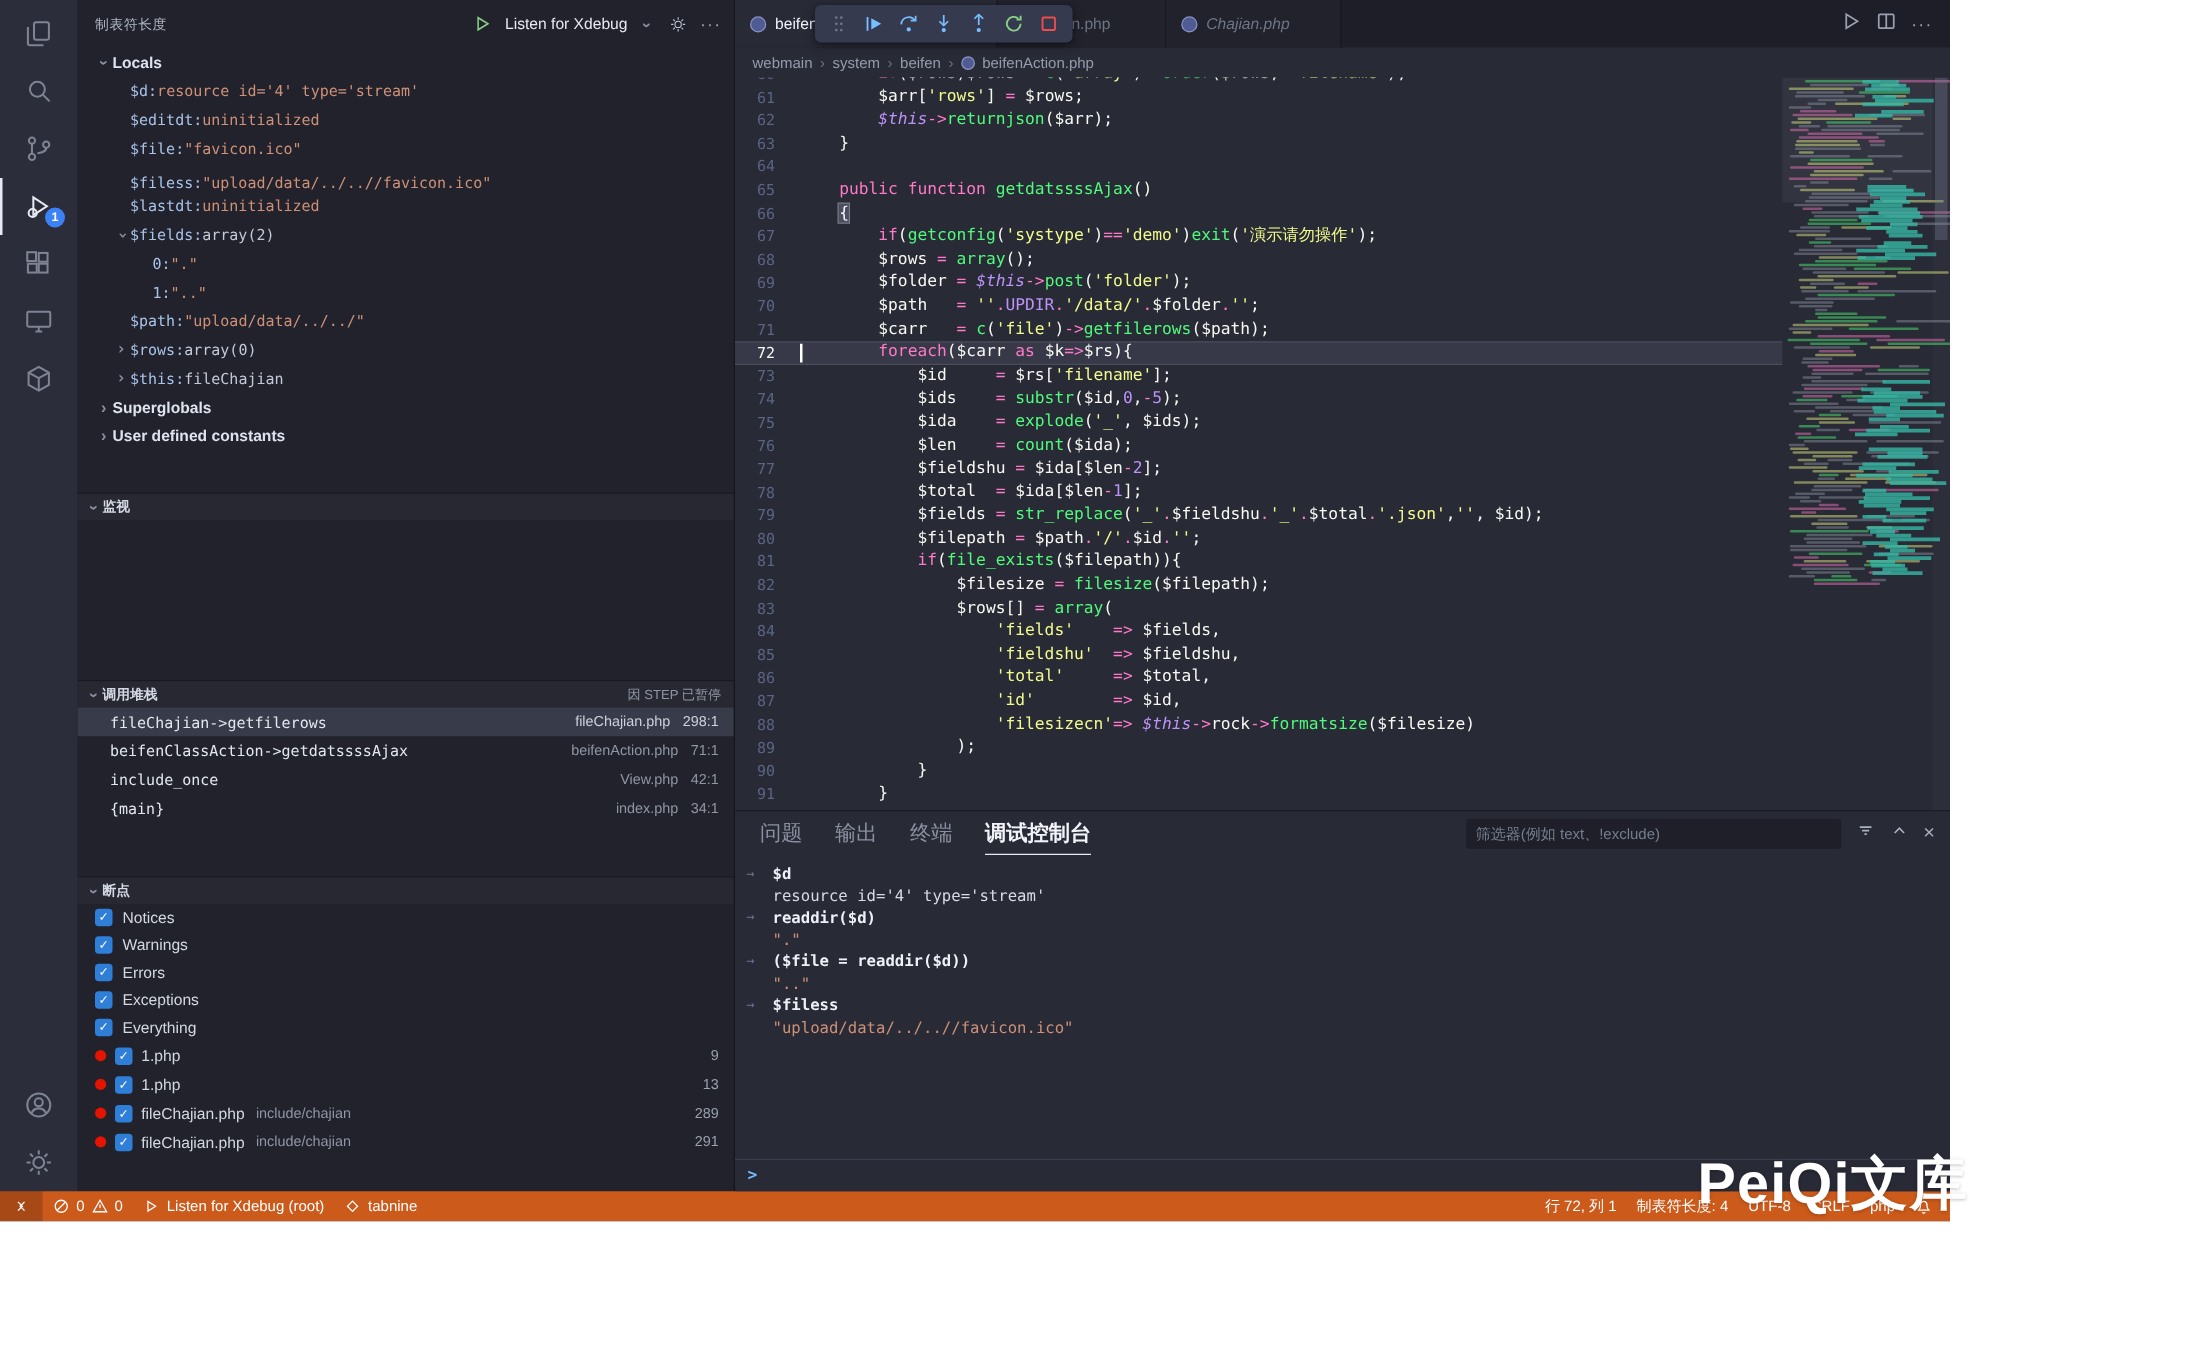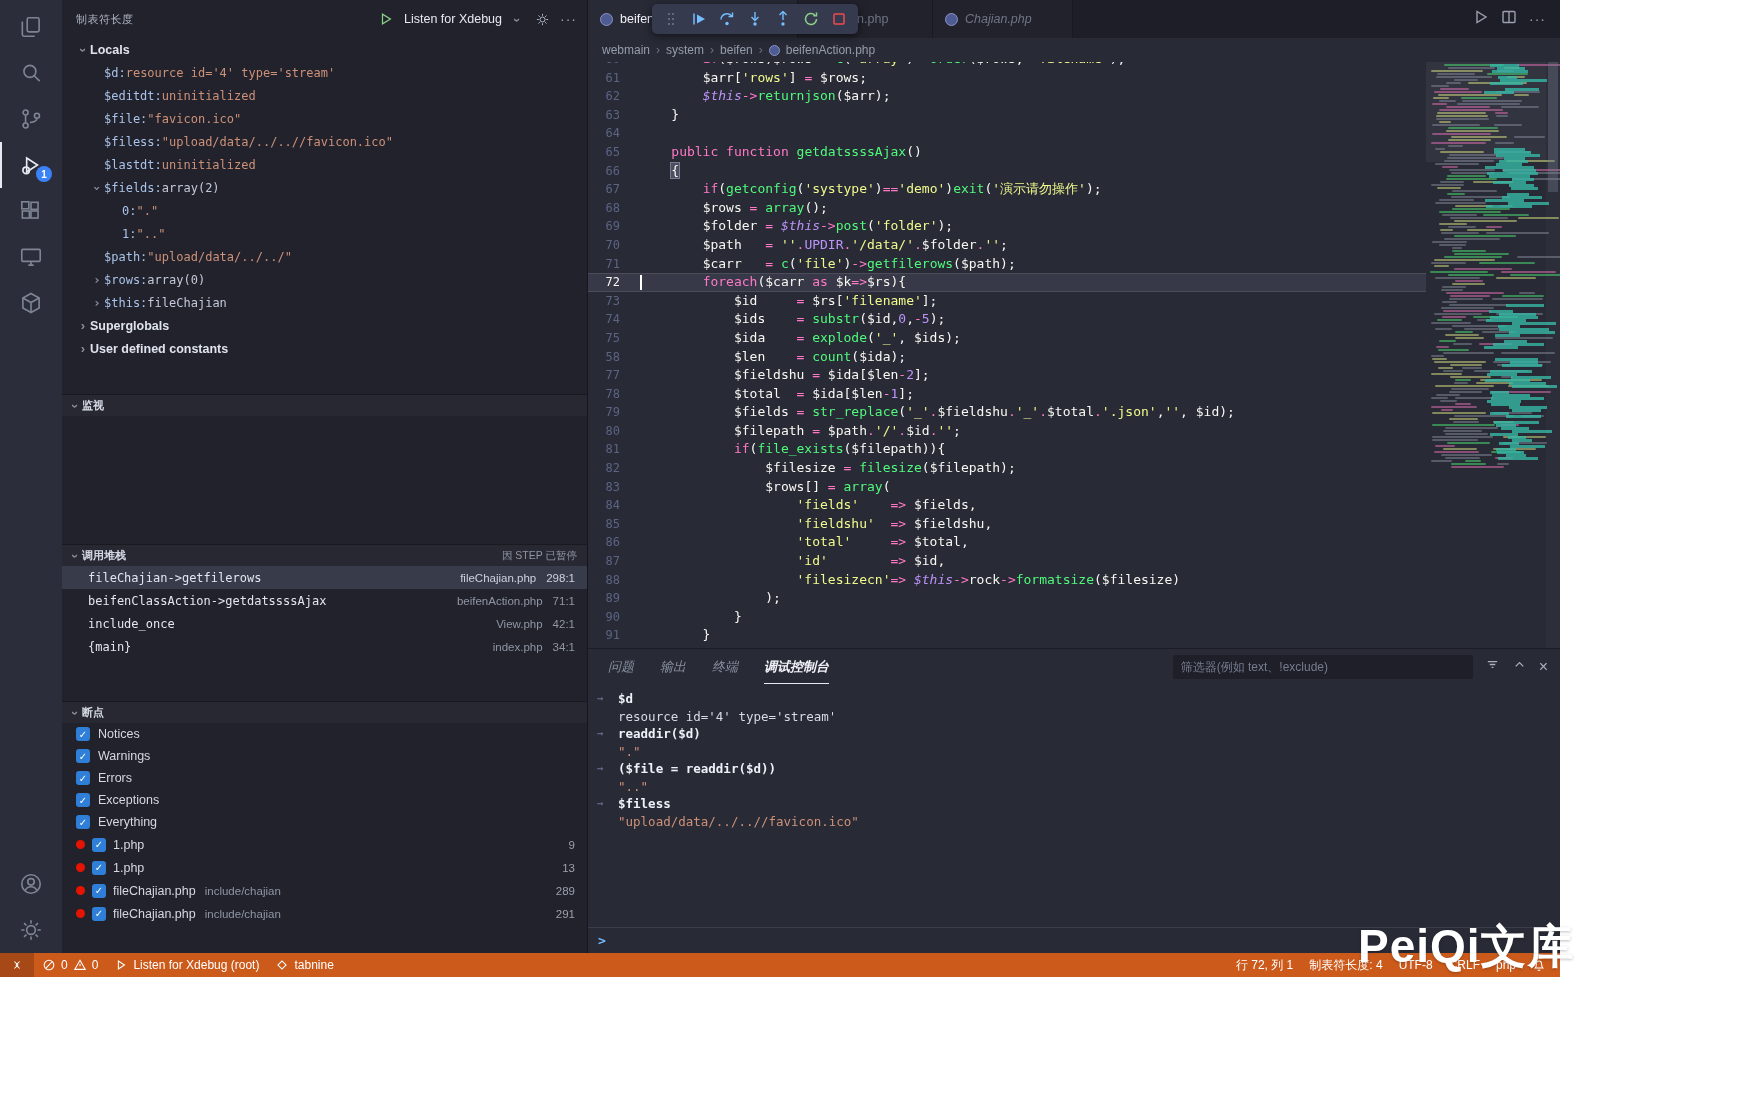--- a/index.html
+++ b/index.html
@@ -109,21 +109,21 @@
   .mm-slider{position:absolute;left:0;right:0;top:0;height:100px;background:rgba(255,255,255,0.05);}
   .mm-row{position:relative;height:3px;}
   .mm-bar{position:absolute;top:0;height:2px;border-radius:1px;opacity:.45;}
   .mm-teal{position:absolute;top:0;height:3px;background:#35b8a5;opacity:.8;}
   .vscrollbar{width:14px;position:relative;flex-shrink:0;background:rgba(255,255,255,0.02);}
   .vthumb{position:absolute;left:2px;right:2px;top:0;height:130px;background:rgba(121,126,147,0.35);cursor:grab;}
 
   
   .panel{height:305px;border-top:1px solid #1b1c24;display:flex;flex-direction:column;flex-shrink:0;position:relative;}
   .panel-tabs{height:35px;display:flex;align-items:center;gap:26px;padding-left:20px;flex-shrink:0;}
-  .ptab{font-size:13px;color:#8a90a0;height:100%;display:flex;align-items:center;cursor:pointer;font-style:italic;}
+  .ptab{font-size:17px;color:#8a90a0;height:100%;display:flex;align-items:center;cursor:pointer;}
   .ptab.active{color:#f2f4fa;font-weight:bold;box-shadow:inset 0 -1px 0 #e8eaf2;}
   .panel-right{margin-left:auto;display:flex;align-items:center;gap:12px;padding-right:12px;}
   .filter-input{width:300px;height:24px;background:#1e1f29;border:none;border-radius:2px;color:#d6dae4;
     font-size:12px;padding:0 8px;outline:none;}
   .filter-input::placeholder{color:#767d8f;}
   .panel-right svg{width:15px;height:15px;stroke:#aab0bf;fill:none;stroke-width:1.4;}
   .pclose{color:#aab0bf;font-size:16px;cursor:pointer;line-height:1;}
   .console{flex:1;overflow:hidden;padding-top:6px;position:relative;}
   .console-row{position:relative;line-height:17.5px;font-family:"DejaVu Sans Mono",monospace;font-size:12.5px;
     padding-left:30px;white-space:pre;}
@@ -250,21 +250,21 @@
             <div class="tree-row var-row" style="padding-left: 28px;">
               <span class="chev hidden">›</span>
               <span class="var-name">$editdt: </span>
               <span class="var-val vt-str">uninitialized</span>
             </div>
             <div class="tree-row var-row" style="padding-left: 28px;">
               <span class="chev hidden">›</span>
               <span class="var-name">$file: </span>
               <span class="var-val vt-str">"favicon.ico"</span>
             </div>
-            <div class="tree-row var-row" style="padding-left: 28px;">
+            <div class="tree-row var-row" style="padding-left: 28px; align-items: flex-end;">
               <span class="chev hidden">›</span>
               <span class="var-name">$filess: </span>
               <span class="var-val vt-str">"upload/data/../..//favicon.ico"</span>
             </div>
             <div class="tree-row var-row" style="padding-left: 28px;">
               <span class="chev hidden">›</span>
               <span class="var-name">$lastdt: </span>
               <span class="var-val vt-str">uninitialized</span>
             </div>
             <div class="tree-row var-row" style="padding-left: 28px;">
@@ -507,21 +507,21 @@
             <div class="code-line"><span class="ln">66</span><span class="lc"><span class="tk-w">    </span><span class="tk-w bm">{</span></span></div>
             <div class="code-line"><span class="ln">67</span><span class="lc"><span class="tk-w">        </span><span class="tk-k">if</span><span class="tk-w">(</span><span class="tk-f">getconfig</span><span class="tk-w">(</span><span class="tk-s">'systype'</span><span class="tk-w">)</span><span class="tk-k">==</span><span class="tk-s">'demo'</span><span class="tk-w">)</span><span class="tk-f">exit</span><span class="tk-w">(</span><span class="tk-s">'演示请勿操作'</span><span class="tk-w">);</span></span></div>
             <div class="code-line"><span class="ln">68</span><span class="lc"><span class="tk-w">        </span><span class="tk-v">$rows</span><span class="tk-w"> </span><span class="tk-k">=</span><span class="tk-w"> </span><span class="tk-f">array</span><span class="tk-w">();</span></span></div>
             <div class="code-line"><span class="ln">69</span><span class="lc"><span class="tk-w">        </span><span class="tk-v">$folder</span><span class="tk-w"> </span><span class="tk-k">=</span><span class="tk-w"> </span><span class="tk-i">$this</span><span class="tk-k">-&gt;</span><span class="tk-f">post</span><span class="tk-w">(</span><span class="tk-s">'folder'</span><span class="tk-w">);</span></span></div>
             <div class="code-line"><span class="ln">70</span><span class="lc"><span class="tk-w">        </span><span class="tk-v">$path</span><span class="tk-w">   </span><span class="tk-k">=</span><span class="tk-w"> </span><span class="tk-s">''</span><span class="tk-k">.</span><span class="tk-n">UPDIR</span><span class="tk-k">.</span><span class="tk-s">'/data/'</span><span class="tk-k">.</span><span class="tk-v">$folder</span><span class="tk-k">.</span><span class="tk-s">''</span><span class="tk-w">;</span></span></div>
             <div class="code-line"><span class="ln">71</span><span class="lc"><span class="tk-w">        </span><span class="tk-v">$carr</span><span class="tk-w">   </span><span class="tk-k">=</span><span class="tk-w"> </span><span class="tk-f">c</span><span class="tk-w">(</span><span class="tk-s">'file'</span><span class="tk-w">)</span><span class="tk-k">-&gt;</span><span class="tk-f">getfilerows</span><span class="tk-w">(</span><span class="tk-v">$path</span><span class="tk-w">);</span></span></div>
             <div class="code-line current"><span class="ln">72</span><span class="lc"><span class="caret"></span><span class="tk-w">        </span><span class="tk-k">foreach</span><span class="tk-w">(</span><span class="tk-v">$carr</span><span class="tk-w"> </span><span class="tk-k">as</span><span class="tk-w"> </span><span class="tk-v">$k</span><span class="tk-k">=&gt;</span><span class="tk-v">$rs</span><span class="tk-w">){</span></span></div>
             <div class="code-line"><span class="ln">73</span><span class="lc"><span class="tk-w">            </span><span class="tk-v">$id</span><span class="tk-w">     </span><span class="tk-k">=</span><span class="tk-w"> </span><span class="tk-v">$rs</span><span class="tk-w">[</span><span class="tk-s">'filename'</span><span class="tk-w">];</span></span></div>
             <div class="code-line"><span class="ln">74</span><span class="lc"><span class="tk-w">            </span><span class="tk-v">$ids</span><span class="tk-w">    </span><span class="tk-k">=</span><span class="tk-w"> </span><span class="tk-f">substr</span><span class="tk-w">(</span><span class="tk-v">$id</span><span class="tk-w">,</span><span class="tk-n">0</span><span class="tk-w">,</span><span class="tk-k">-</span><span class="tk-n">5</span><span class="tk-w">);</span></span></div>
             <div class="code-line"><span class="ln">75</span><span class="lc"><span class="tk-w">            </span><span class="tk-v">$ida</span><span class="tk-w">    </span><span class="tk-k">=</span><span class="tk-w"> </span><span class="tk-f">explode</span><span class="tk-w">(</span><span class="tk-s">'_'</span><span class="tk-w">, </span><span class="tk-v">$ids</span><span class="tk-w">);</span></span></div>
-            <div class="code-line"><span class="ln">58</span><span class="lc"><span class="tk-w">            </span><span class="tk-v">$len</span><span class="tk-w">    </span><span class="tk-k">=</span><span class="tk-w"> </span><span class="tk-f">count</span><span class="tk-w">(</span><span class="tk-v">$ida</span><span class="tk-w">);</span></span></div>
+            <div class="code-line"><span class="ln">76</span><span class="lc"><span class="tk-w">            </span><span class="tk-v">$len</span><span class="tk-w">    </span><span class="tk-k">=</span><span class="tk-w"> </span><span class="tk-f">count</span><span class="tk-w">(</span><span class="tk-v">$ida</span><span class="tk-w">);</span></span></div>
             <div class="code-line"><span class="ln">77</span><span class="lc"><span class="tk-w">            </span><span class="tk-v">$fieldshu</span><span class="tk-w"> </span><span class="tk-k">=</span><span class="tk-w"> </span><span class="tk-v">$ida</span><span class="tk-w">[</span><span class="tk-v">$len</span><span class="tk-k">-</span><span class="tk-n">2</span><span class="tk-w">];</span></span></div>
             <div class="code-line"><span class="ln">78</span><span class="lc"><span class="tk-w">            </span><span class="tk-v">$total</span><span class="tk-w">  </span><span class="tk-k">=</span><span class="tk-w"> </span><span class="tk-v">$ida</span><span class="tk-w">[</span><span class="tk-v">$len</span><span class="tk-k">-</span><span class="tk-n">1</span><span class="tk-w">];</span></span></div>
             <div class="code-line"><span class="ln">79</span><span class="lc"><span class="tk-w">            </span><span class="tk-v">$fields</span><span class="tk-w"> </span><span class="tk-k">=</span><span class="tk-w"> </span><span class="tk-f">str_replace</span><span class="tk-w">(</span><span class="tk-s">'_'</span><span class="tk-k">.</span><span class="tk-v">$fieldshu</span><span class="tk-k">.</span><span class="tk-s">'_'</span><span class="tk-k">.</span><span class="tk-v">$total</span><span class="tk-k">.</span><span class="tk-s">'.json'</span><span class="tk-w">,</span><span class="tk-s">''</span><span class="tk-w">, </span><span class="tk-v">$id</span><span class="tk-w">);</span></span></div>
             <div class="code-line"><span class="ln">80</span><span class="lc"><span class="tk-w">            </span><span class="tk-v">$filepath</span><span class="tk-w"> </span><span class="tk-k">=</span><span class="tk-w"> </span><span class="tk-v">$path</span><span class="tk-k">.</span><span class="tk-s">'/'</span><span class="tk-k">.</span><span class="tk-v">$id</span><span class="tk-k">.</span><span class="tk-s">''</span><span class="tk-w">;</span></span></div>
             <div class="code-line"><span class="ln">81</span><span class="lc"><span class="tk-w">            </span><span class="tk-k">if</span><span class="tk-w">(</span><span class="tk-f">file_exists</span><span class="tk-w">(</span><span class="tk-v">$filepath</span><span class="tk-w">)){</span></span></div>
             <div class="code-line"><span class="ln">82</span><span class="lc"><span class="tk-w">                </span><span class="tk-v">$filesize</span><span class="tk-w"> </span><span class="tk-k">=</span><span class="tk-w"> </span><span class="tk-f">filesize</span><span class="tk-w">(</span><span class="tk-v">$filepath</span><span class="tk-w">);</span></span></div>
             <div class="code-line"><span class="ln">83</span><span class="lc"><span class="tk-w">                </span><span class="tk-v">$rows</span><span class="tk-w">[] </span><span class="tk-k">=</span><span class="tk-w"> </span><span class="tk-f">array</span><span class="tk-w">(</span></span></div>
             <div class="code-line"><span class="ln">84</span><span class="lc"><span class="tk-w">                    </span><span class="tk-s">'fields'</span><span class="tk-w">    </span><span class="tk-k">=&gt;</span><span class="tk-w"> </span><span class="tk-v">$fields</span><span class="tk-w">,</span></span></div>
             <div class="code-line"><span class="ln">85</span><span class="lc"><span class="tk-w">                    </span><span class="tk-s">'fieldshu'</span><span class="tk-w">  </span><span class="tk-k">=&gt;</span><span class="tk-w"> </span><span class="tk-v">$fieldshu</span><span class="tk-w">,</span></span></div>
             <div class="code-line"><span class="ln">86</span><span class="lc"><span class="tk-w">                    </span><span class="tk-s">'total'</span><span class="tk-w">     </span><span class="tk-k">=&gt;</span><span class="tk-w"> </span><span class="tk-v">$total</span><span class="tk-w">,</span></span></div>

